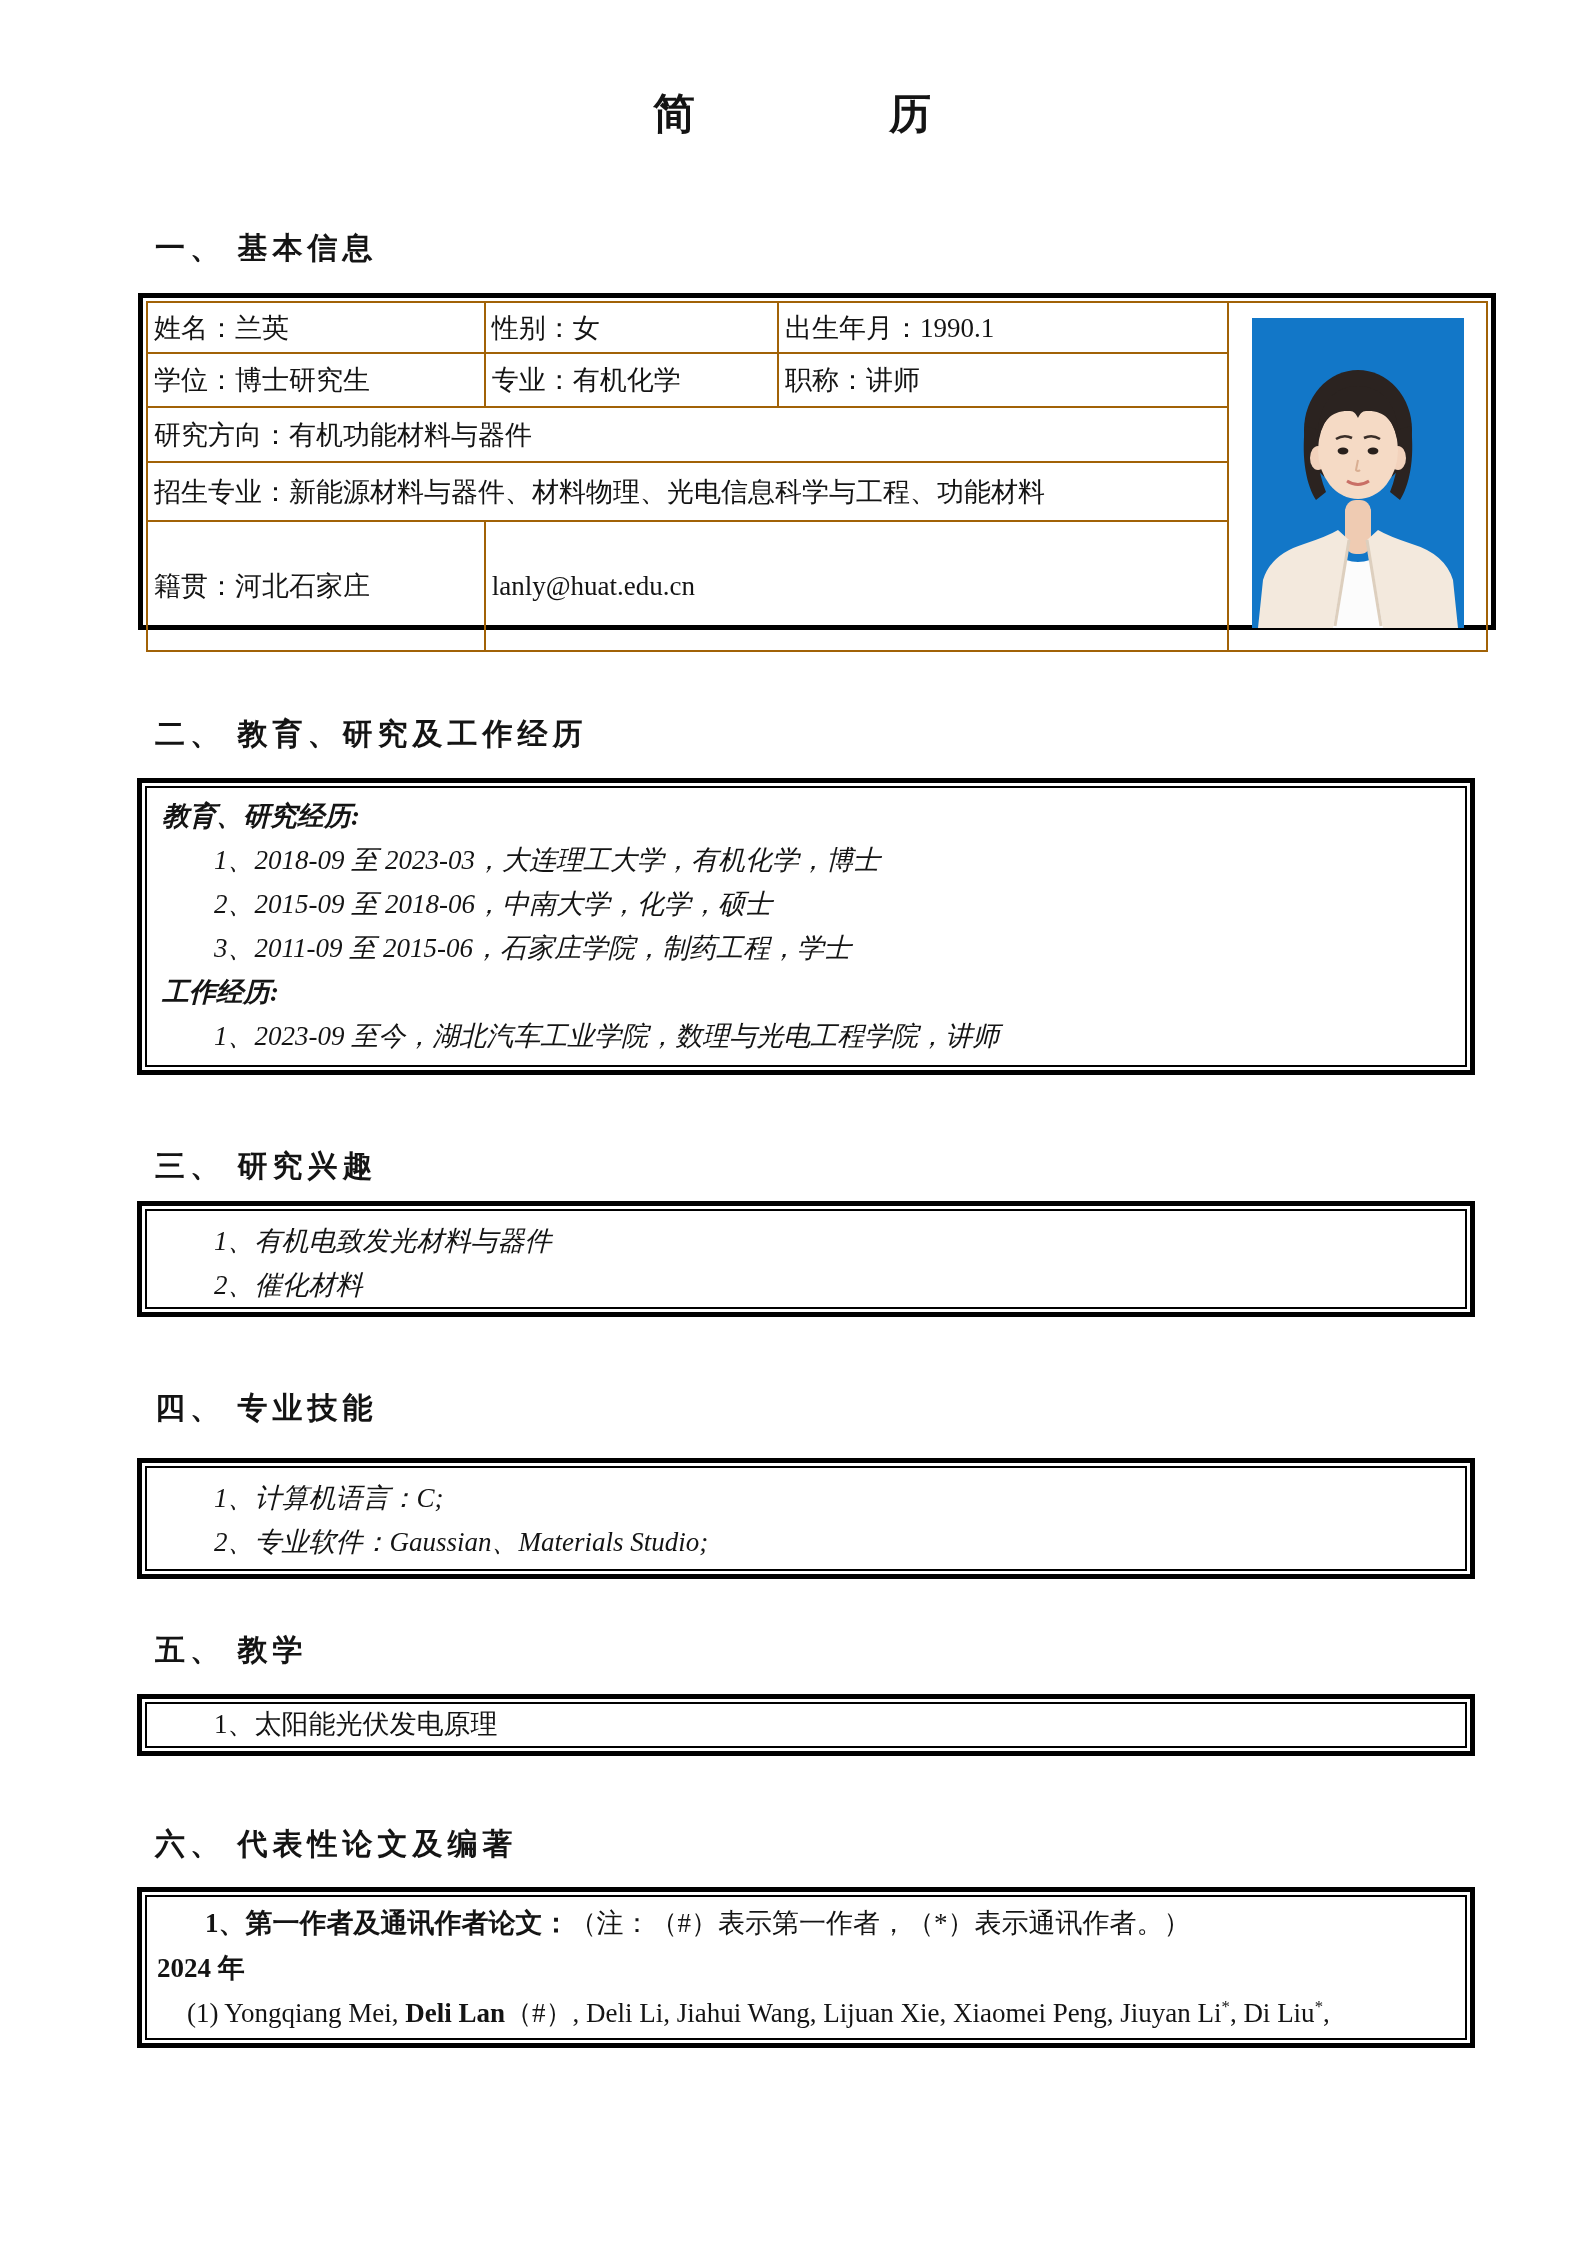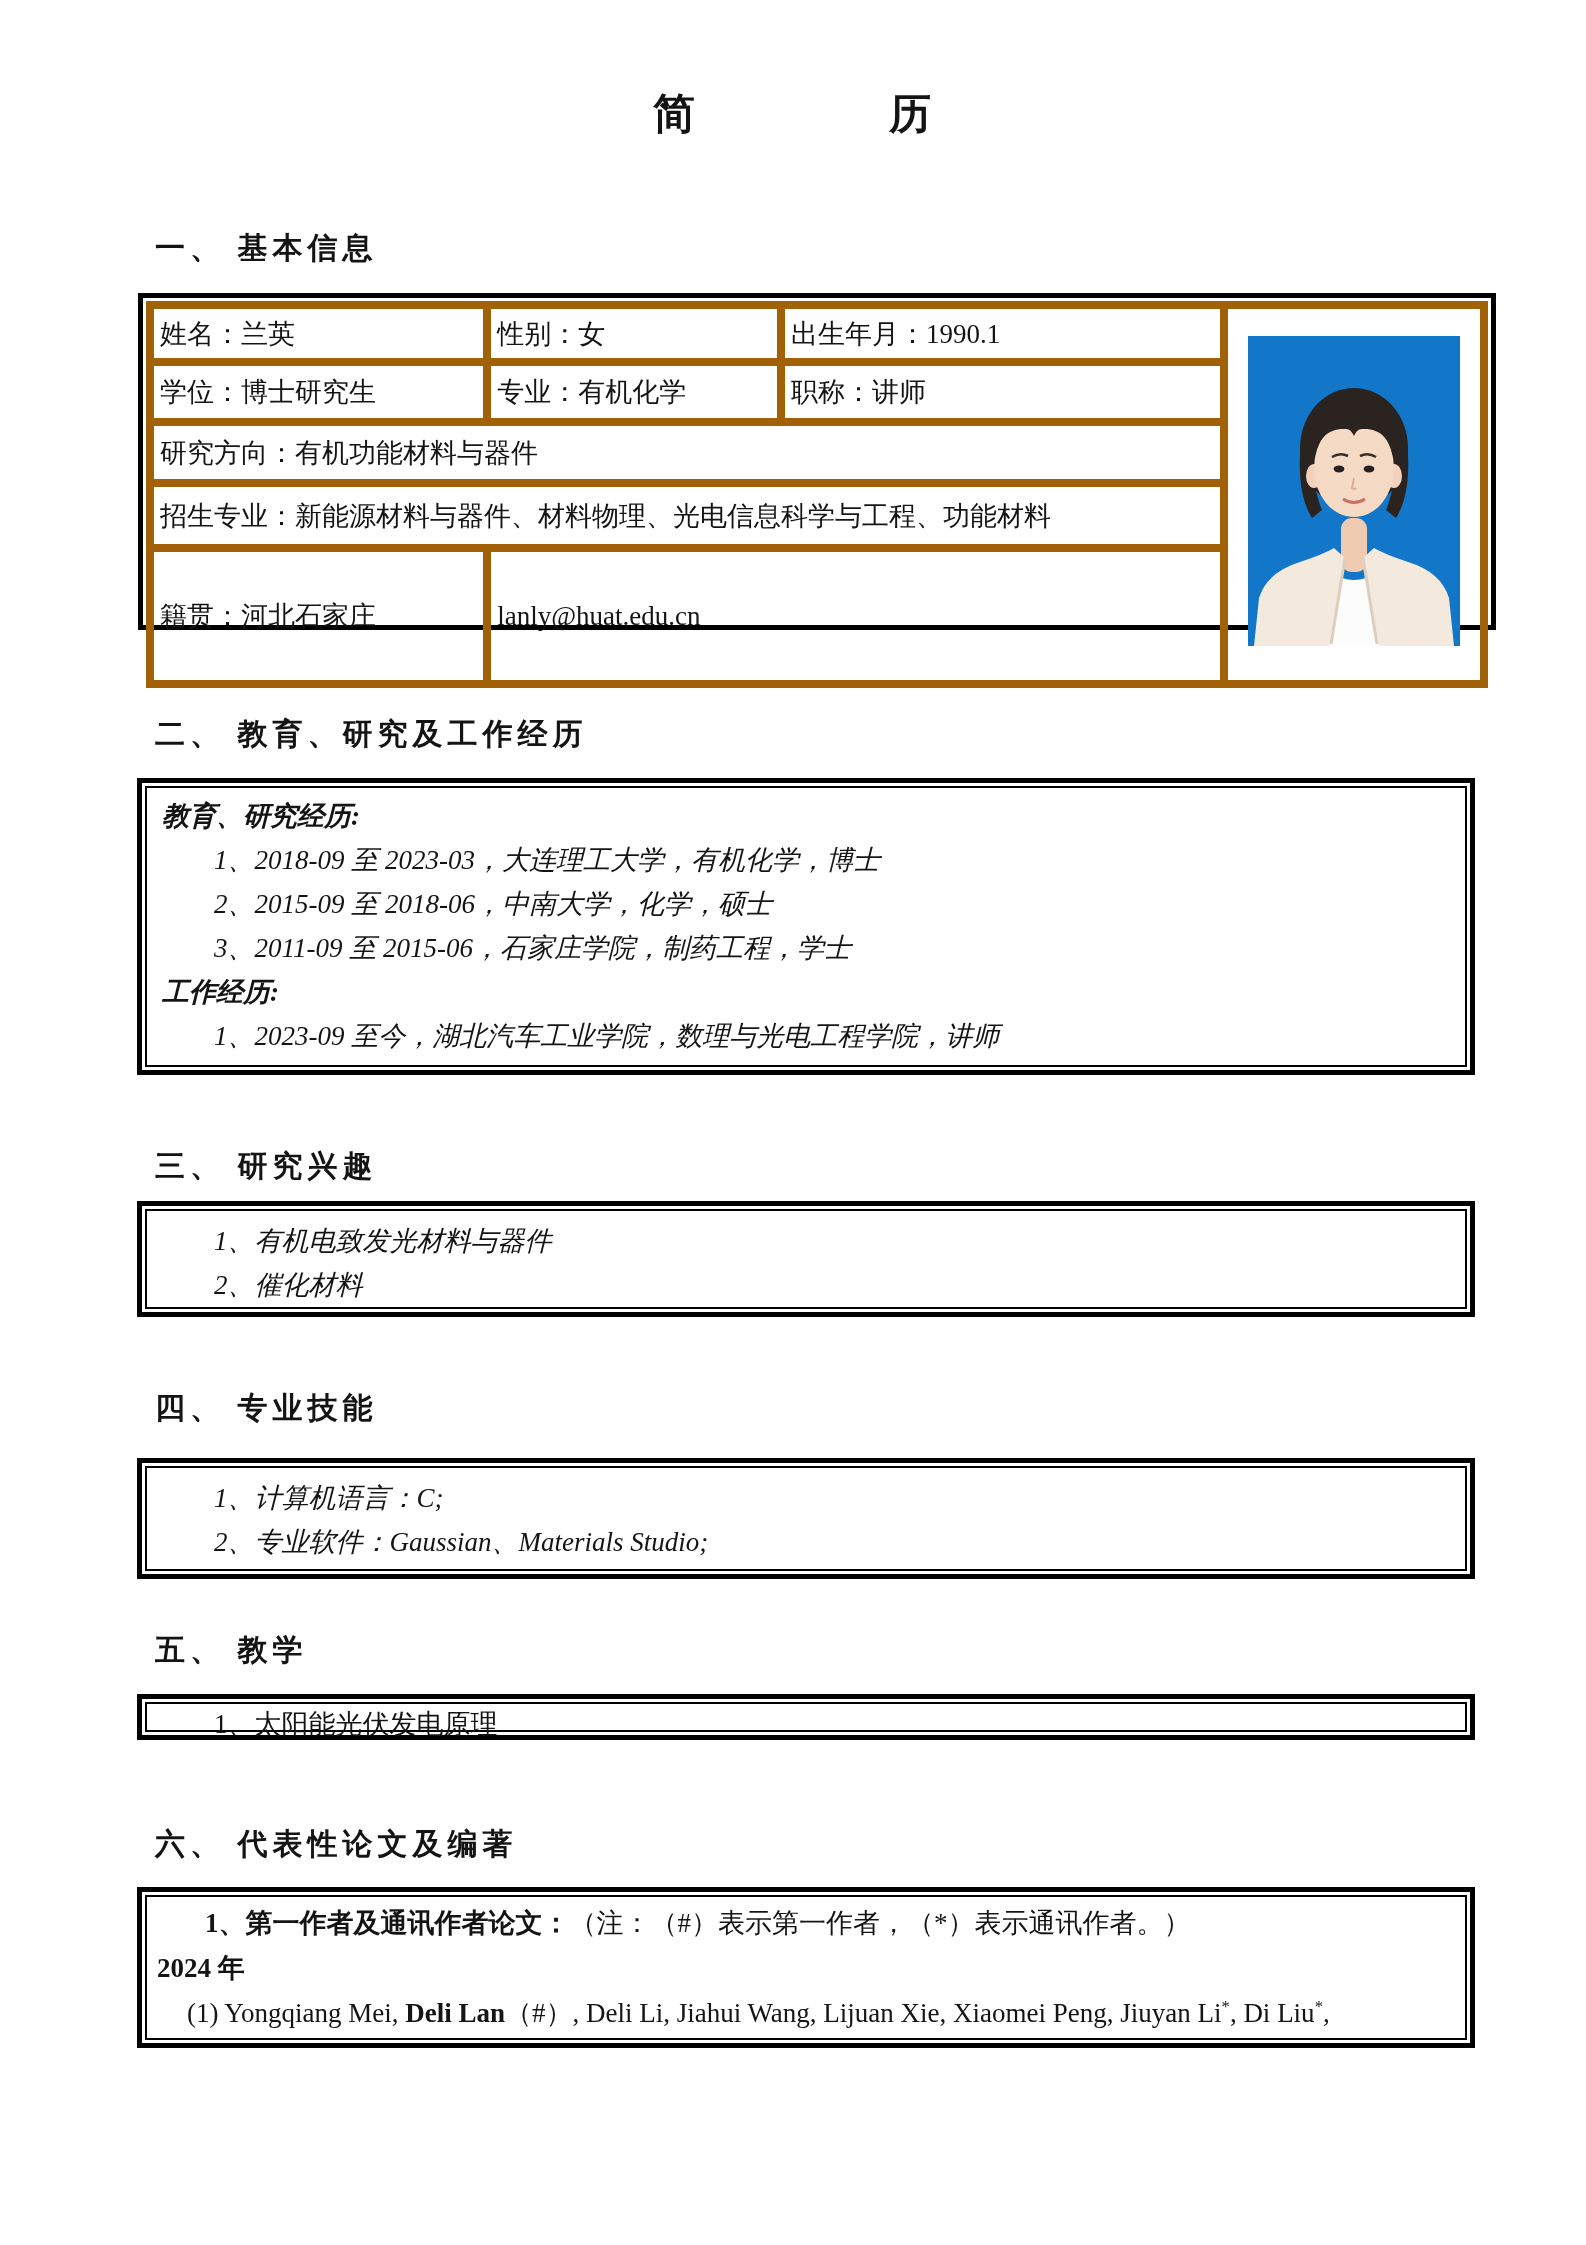--- a/index.html
+++ b/index.html
@@ -50,21 +50,21 @@
     position:absolute;top:293px;left:138px;width:1358px;height:337px;
     box-sizing:border-box;
     border:5px solid #000;
     padding:3px;
   }
   table.info{
     border-collapse:collapse;width:100%;height:100%;
     font-size:27px;
   }
   table.info td{
-    border:8px solid #a16207;
+    border:2px solid #a16207;
     padding:2px 6px 2px 6px;
     vertical-align:middle;
     white-space:nowrap;
   }
   td.c1{width:334px;}
   td.c2{width:288px;}
   td.c3{width:458px;}
   td.photo-cell{width:252px;padding:3px;vertical-align:middle;text-align:center;}
   tr.r1 td{height:45px;}
   tr.r2 td{height:48px;}
@@ -178,21 +178,21 @@
 
   <div class="sec-heading" style="top:1388px;">四、 专业技能</div>
   <div class="dbox lh44" style="top:1458px;height:121px;">
     <div class="dbox-inner" style="padding-top:8px;">
       <div class="line item">1、计算机语言：C;</div>
       <div class="line item">2、专业软件：Gaussian、Materials Studio;</div>
     </div>
   </div>
 
   <div class="sec-heading" style="top:1630px;">五、 教学</div>
-  <div class="dbox lh40" style="top:1694px;height:46px;">
+  <div class="dbox lh40" style="top:1694px;height:62px;">
     <div class="dbox-inner" style="padding-top:0;">
       <div class="line item">1、太阳能光伏发电原理</div>
     </div>
   </div>
 
   <div class="sec-heading" style="top:1824px;">六、 代表性论文及编著</div>
   <div class="dbox lh45" style="top:1887px;height:161px;">
     <div class="dbox-inner" style="padding-top:4px;padding-left:10px;">
       <div class="line pub-first"><span class="b">1、第一作者及通讯作者论文：</span><span>（注：（#）表示第一作者，（*）表示通讯作者。）</span></div>
       <div class="line b">2024 年</div>

